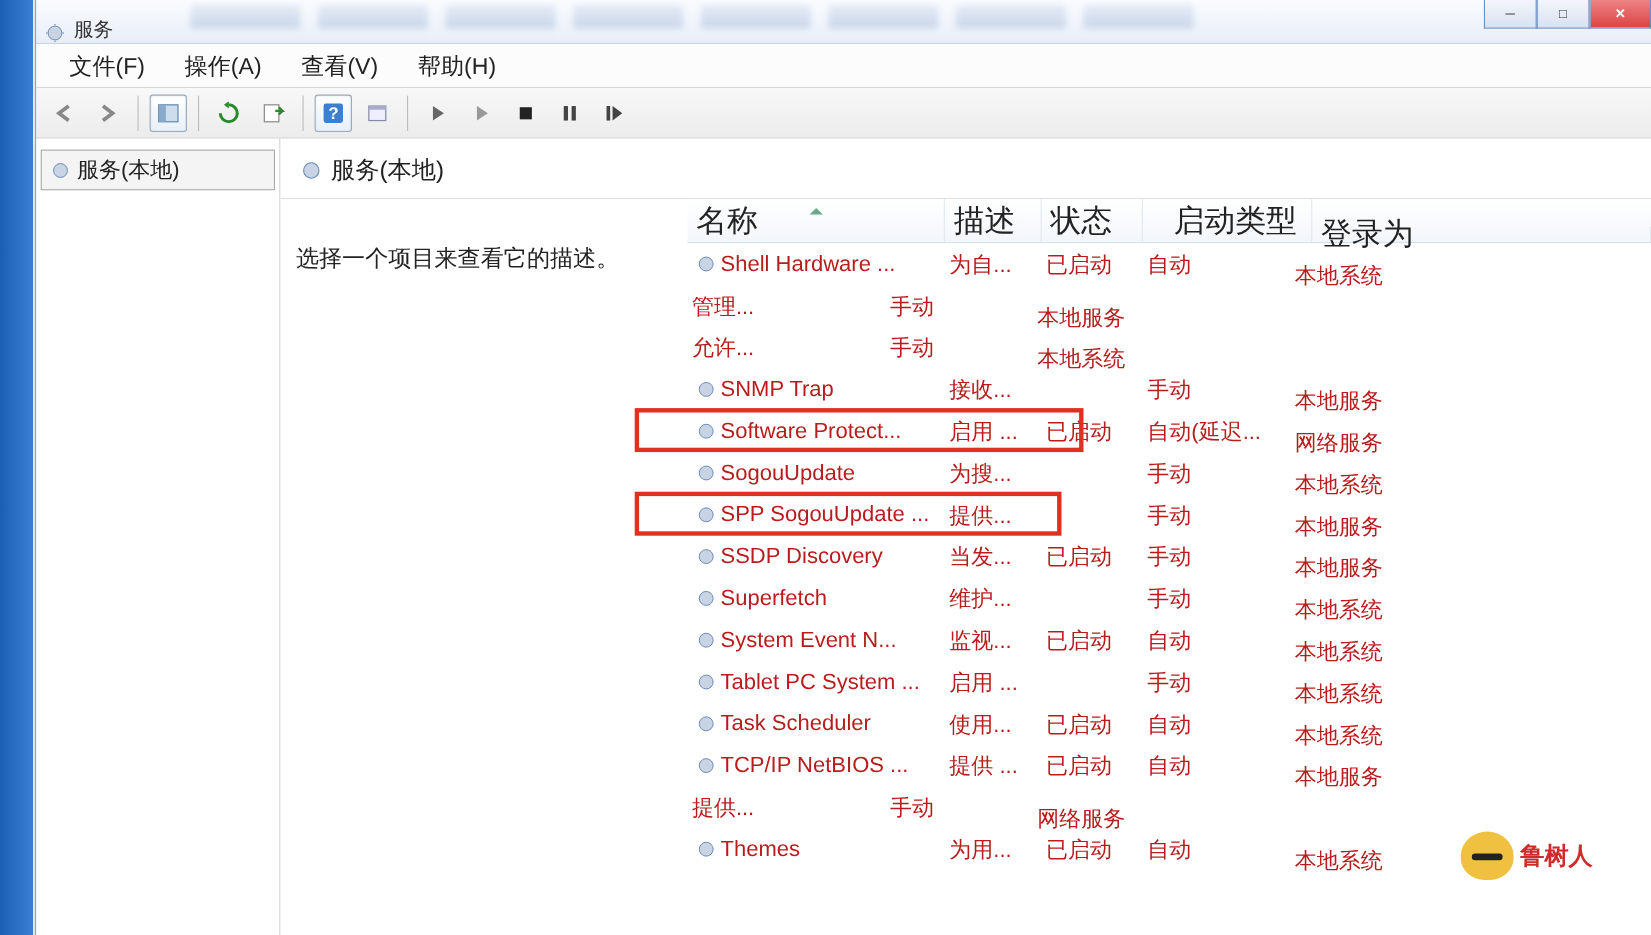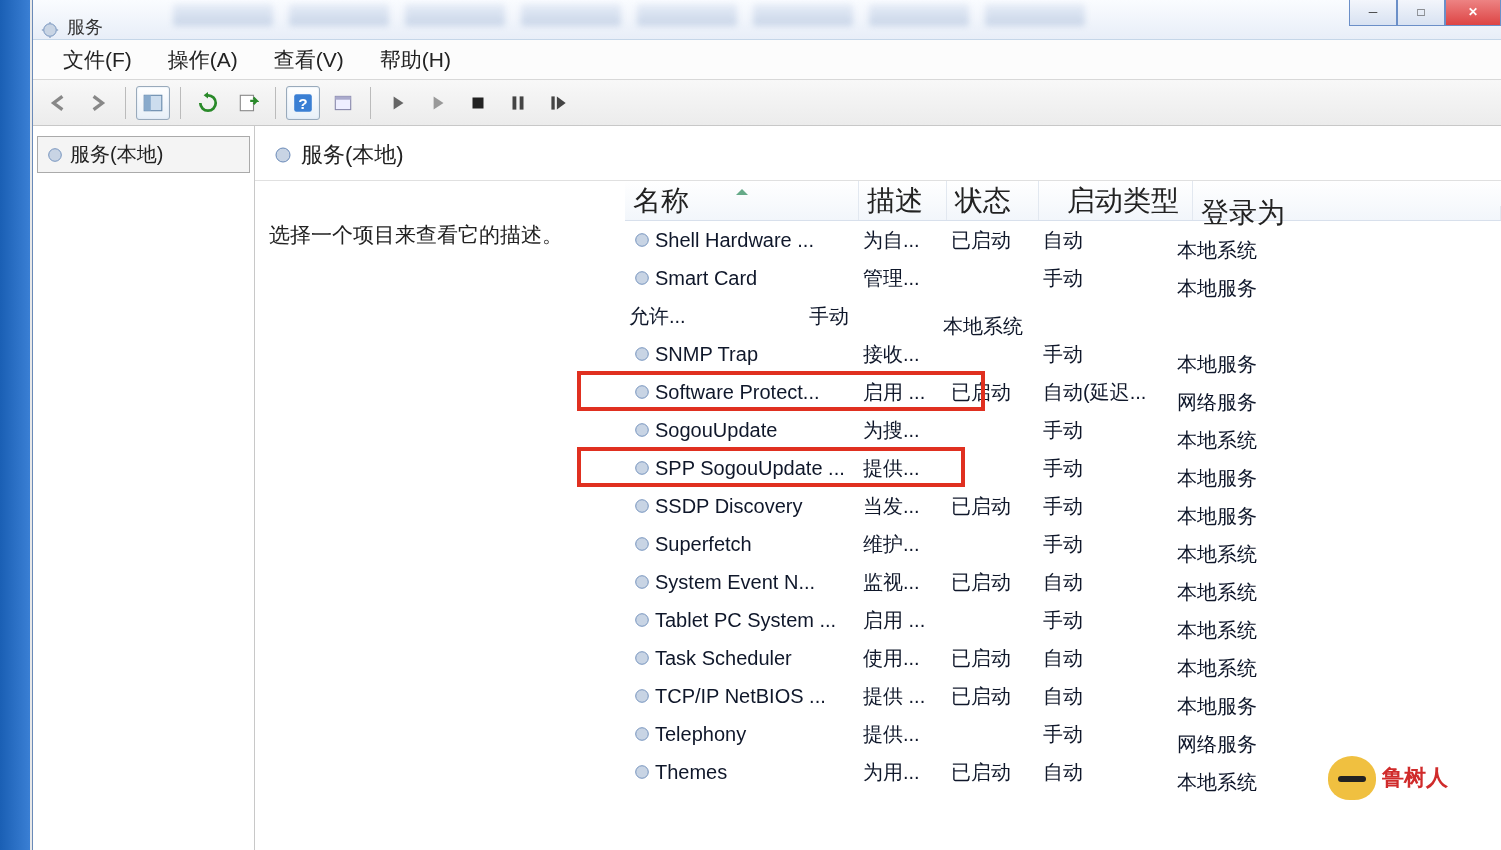--- a/index.html
+++ b/index.html
@@ -43,21 +43,21 @@
   .list-header { display: flex; height: 40px; align-items: stretch; background: linear-gradient(to bottom, #fff, #f2f6fb); border-bottom: 1px solid #d8e0ec; }
   .list-header .col { display: flex; align-items: center; padding: 0 8px; font-size: 28px; color: #222; border-right: 1px solid #e2e8f0; position: relative; }
   .list-header .col.sortable::after { content: ""; position: absolute; top: 2px; left: 50%; margin-left: -6px; border: 6px solid transparent; border-bottom-color: #6a8; }
   .col-name { width: 234px; }
   .col-desc { width: 88px; }
   .col-status { width: 92px; }
   .col-startup { width: 134px; margin-left: 20px; }
   .col-login { width: 140px; flex: 1; border-right: none; margin-top: 25px; }
   
   .list { }
-  .row { display: flex; height: 38px; align-items: center; font-size: 20px; color: #0f172a; position: relative; }
+  .row { display: flex; height: 38px; align-items: center; font-size: 20px; color: #b91c1c; position: relative; }
   .row .c { padding: 0 4px; white-space: nowrap; overflow: hidden; text-overflow: ellipsis; }
   .row .cname { width: 234px; display: flex; align-items: center; gap: 4px; padding-left: 8px; }
   .row .cname .gear { width: 18px; height: 18px; flex-shrink: 0; }
   .row .cdesc { width: 88px; }
   .row .cstatus { width: 92px; }
   .row .cstartup { width: 134px; }
   .row .clogin { width: 140px; flex: 1; margin-top: 20px; }
   .hl-red { position: absolute; border: 4px solid #e03020; left: -48px; height: 40px; z-index: 5; pointer-events: none; }
   
   .watermark { position: absolute; right: 53px; bottom: 50px; display: flex; align-items: center; gap: 6px; z-index: 20; }
@@ -215,26 +215,20 @@
                     <circle cx="10" cy="10" r="7"></circle>
                   </svg>
                   <span>Shell Hardware ...</span>
                 </div>
                 <div class="c cdesc">为自...</div>
                 <div class="c cstatus">已启动</div>
                 <div class="c cstartup">自动</div>
                 <div class="c clogin">本地系统</div>
               </div>
               <div class="row">
-                <div class="c cname">
-                  <svg class="gear gear-svg" viewBox="0 0 20 20">
-                    <circle cx="10" cy="10" r="7"></circle>
-                  </svg>
-                  <span>Smart Card</span>
-                </div>
                 <div class="c cdesc">管理...</div>
                 <div class="c cstatus"></div>
                 <div class="c cstartup">手动</div>
                 <div class="c clogin">本地服务</div>
               </div>
               <div class="row">
                 <div class="c cdesc">允许...</div>
                 <div class="c cstatus"></div>
                 <div class="c cstartup">手动</div>
                 <div class="c clogin">本地系统</div>
@@ -355,26 +349,20 @@
                     <circle cx="10" cy="10" r="7"></circle>
                   </svg>
                   <span>TCP/IP NetBIOS ...</span>
                 </div>
                 <div class="c cdesc">提供 ...</div>
                 <div class="c cstatus">已启动</div>
                 <div class="c cstartup">自动</div>
                 <div class="c clogin">本地服务</div>
               </div>
               <div class="row">
-                <div class="c cname">
-                  <svg class="gear gear-svg" viewBox="0 0 20 20">
-                    <circle cx="10" cy="10" r="7"></circle>
-                  </svg>
-                  <span>Telephony</span>
-                </div>
                 <div class="c cdesc">提供...</div>
                 <div class="c cstatus"></div>
                 <div class="c cstartup">手动</div>
                 <div class="c clogin">网络服务</div>
               </div>
               <div class="row">
                 <div class="c cname">
                   <svg class="gear gear-svg" viewBox="0 0 20 20">
                     <circle cx="10" cy="10" r="7"></circle>
                   </svg>

